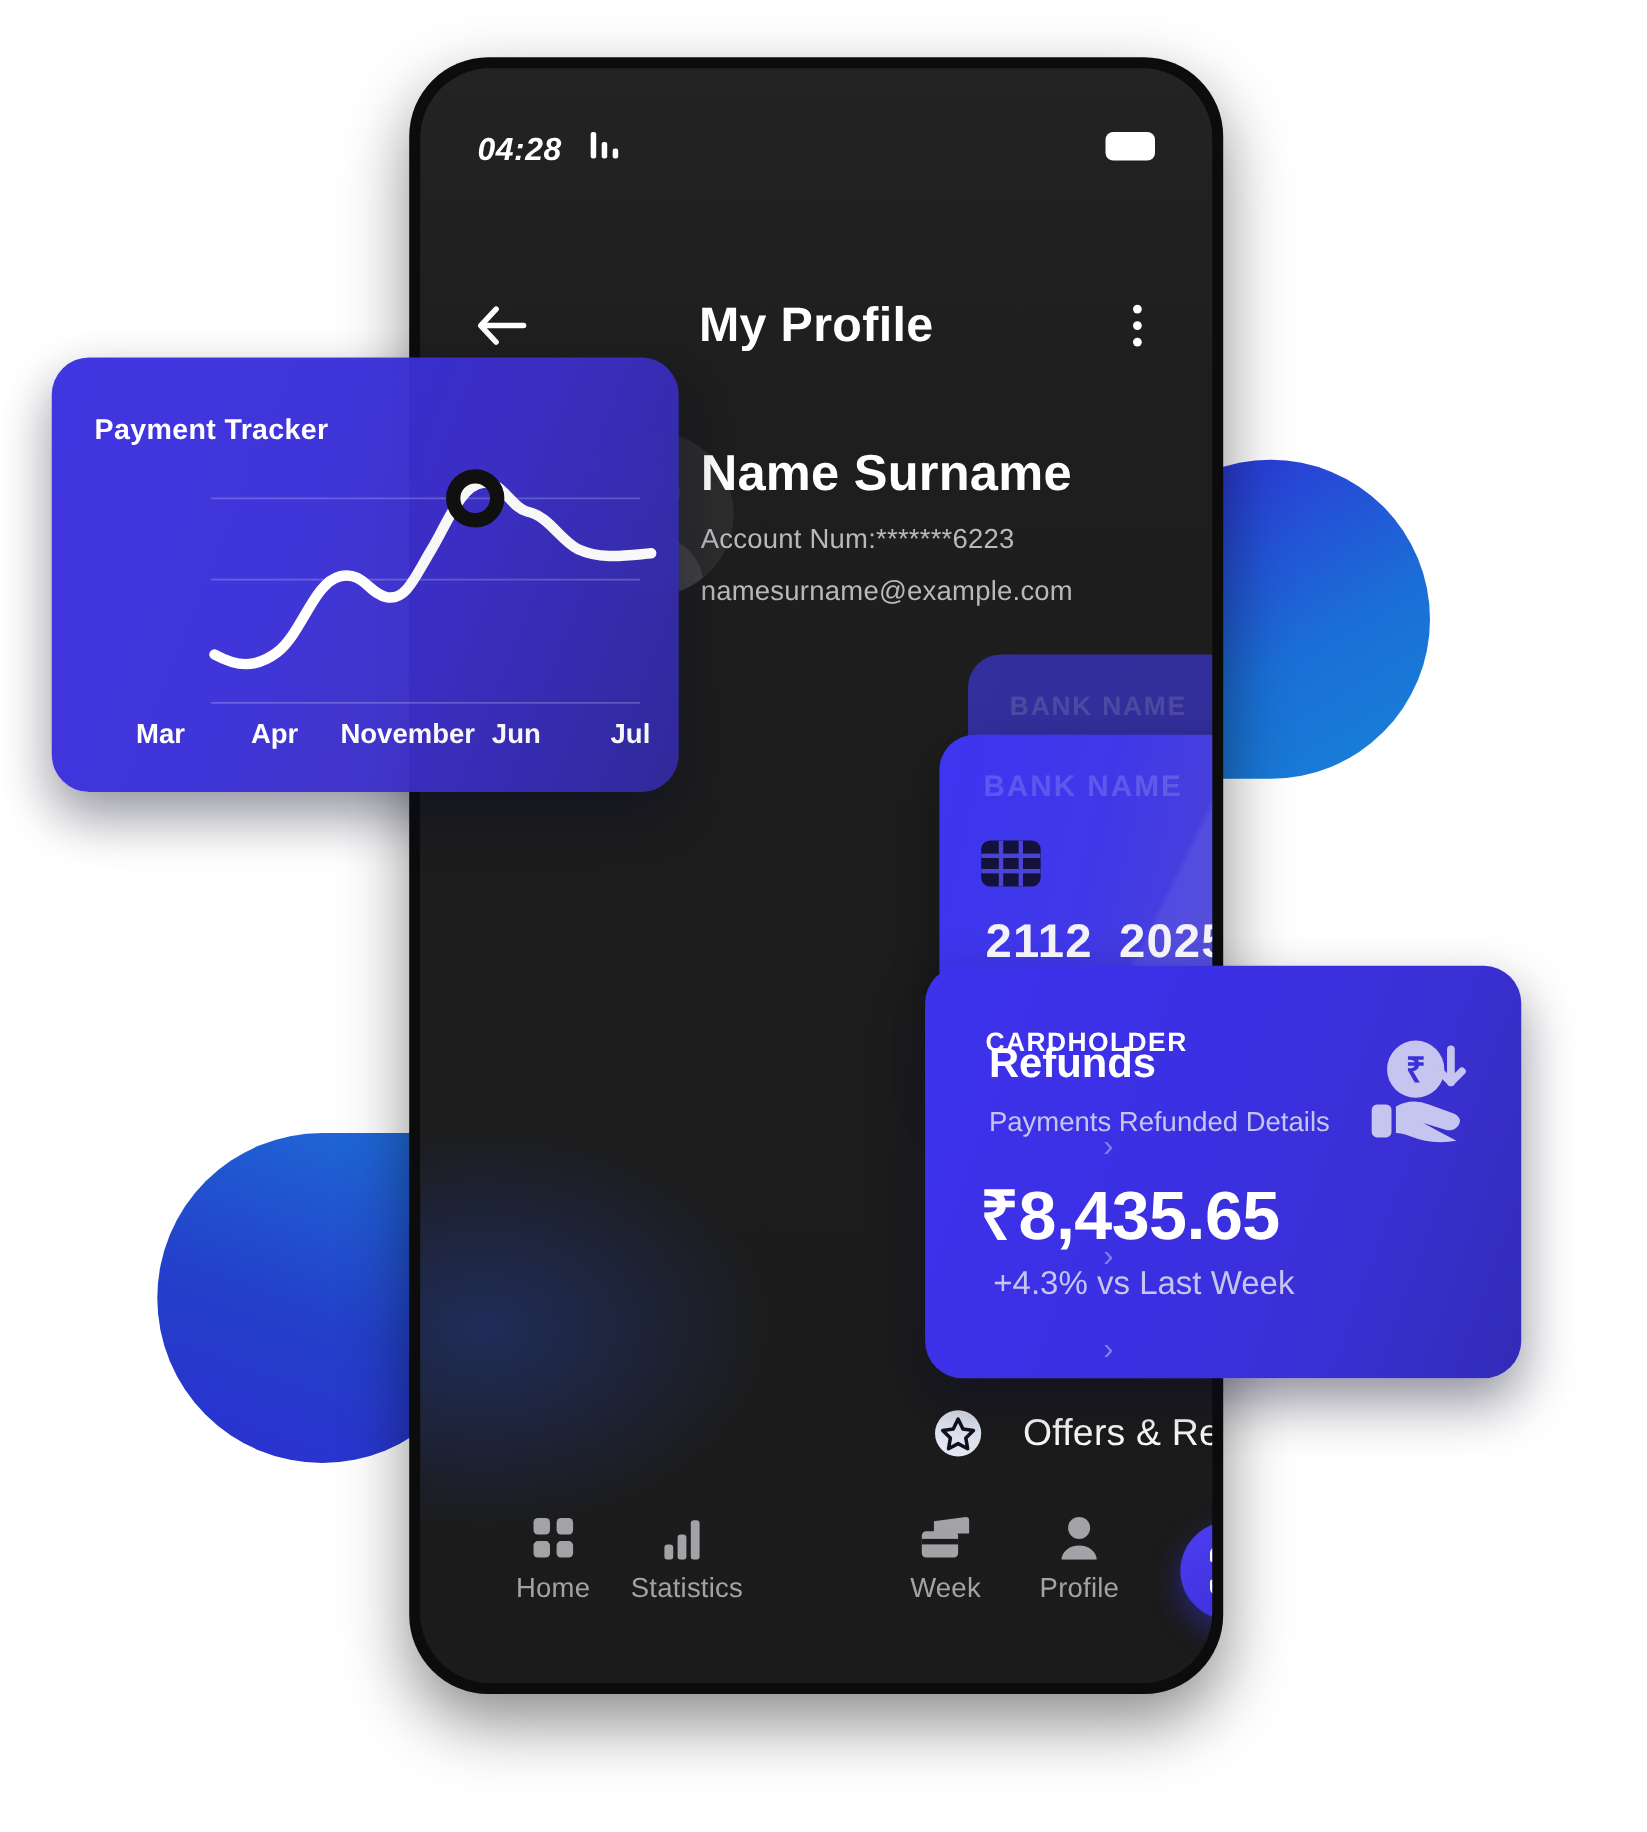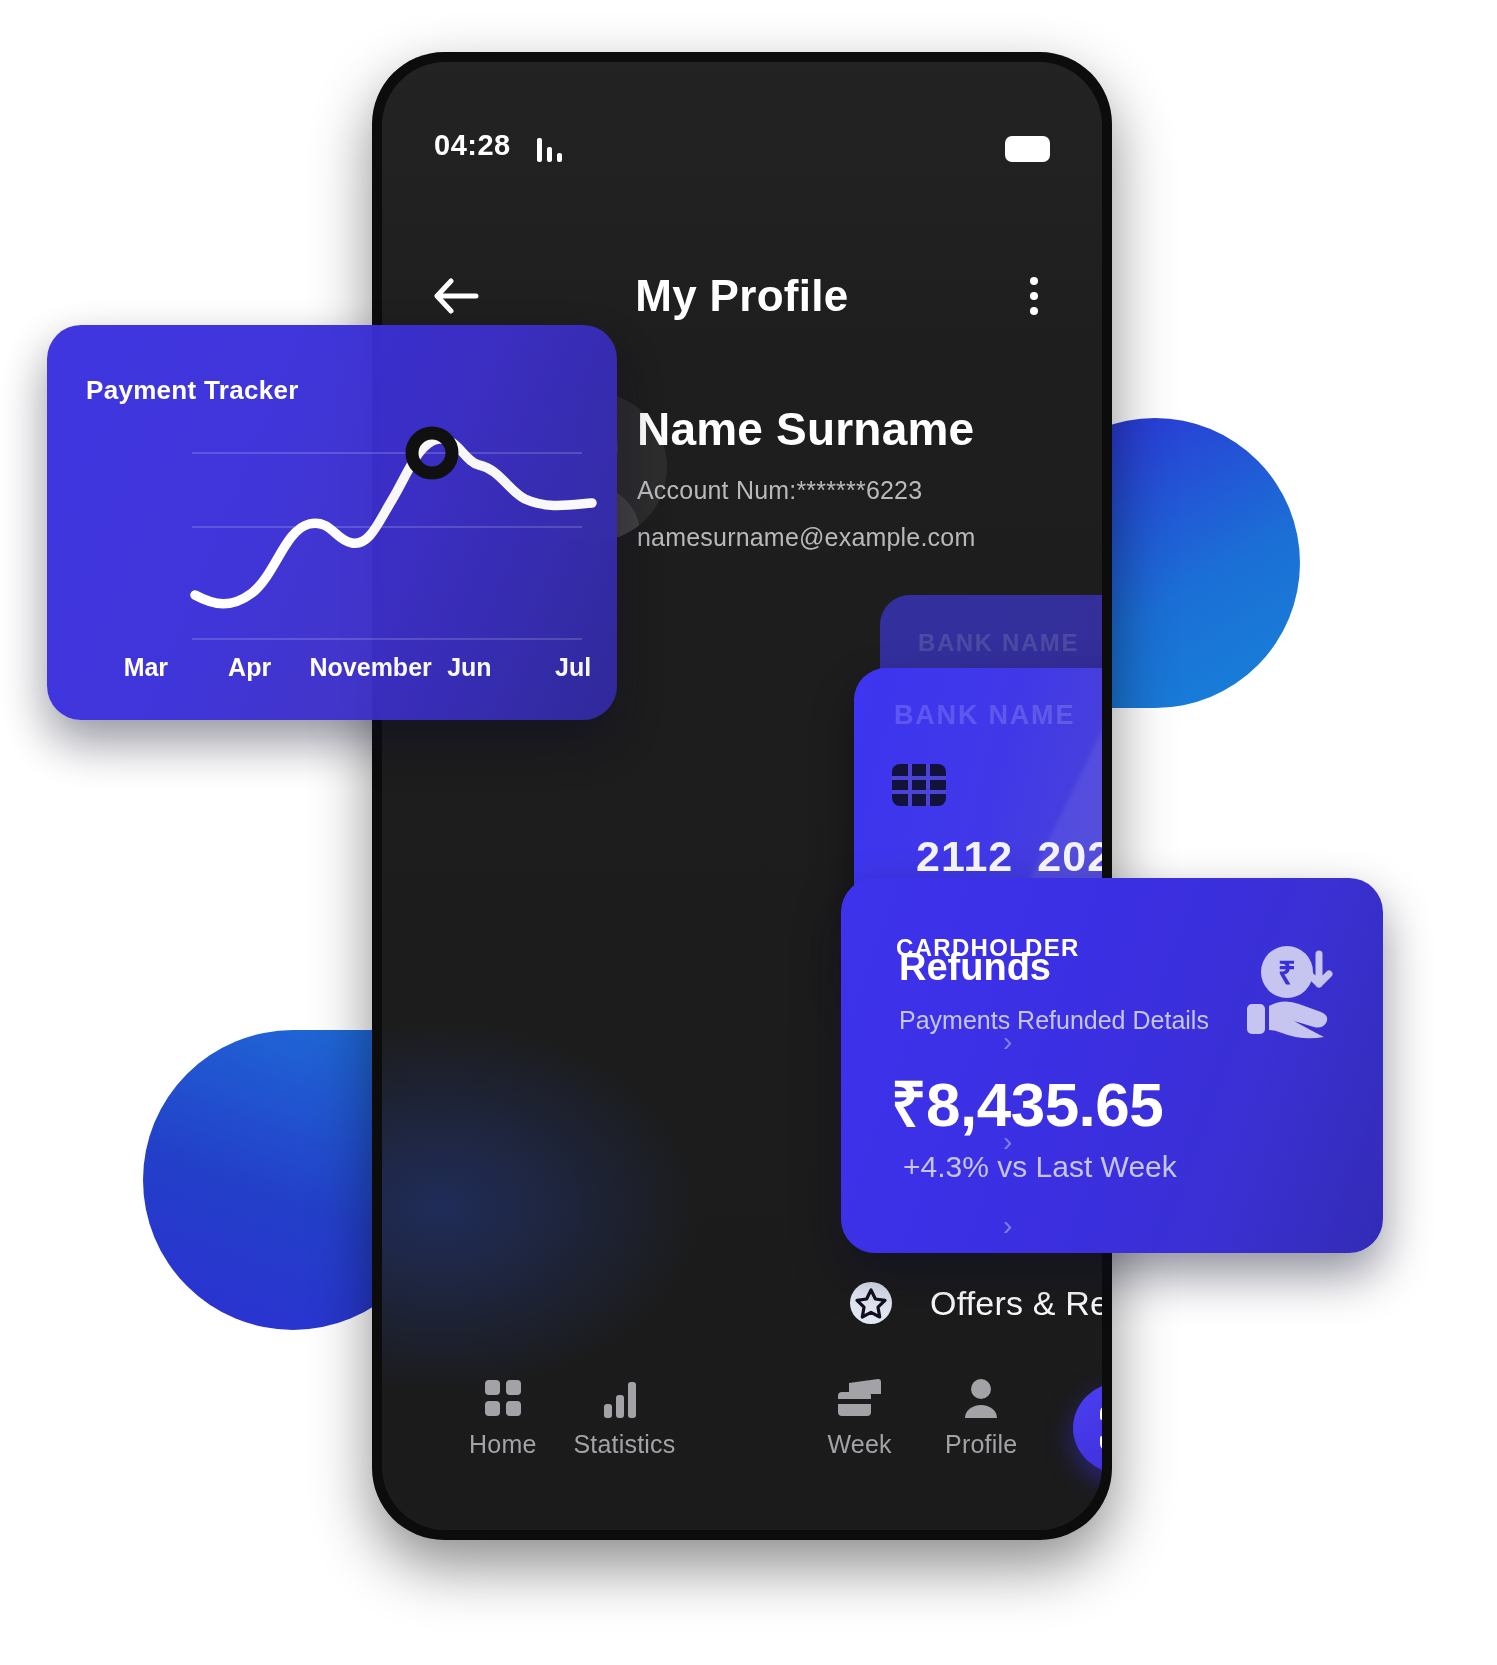--- a/index.html
+++ b/index.html
@@ -45,22 +45,23 @@
   .screen-bg {
     position: absolute; inset: 0;
     background:
       radial-gradient(420px 300px at 8% 78%, rgba(35,58,140,.55) 0%, rgba(28,28,28,0) 62%),
       linear-gradient(180deg, #232323 0%, #1e1e1e 20%, #1b1b1b 100%);
   }
 
   
   .statusbar {
     position: absolute; left: 0; right: 0; top: 58px; height: 42px;
-    display: flex; align-items: flex-end; padding: 0 52px;
+    display: flex; align-items: flex-start; padding: 0 52px;
     color: #fff;
+    font-style: italic;
   }
   .status-time { font-size: 29px; font-weight: bold; letter-spacing: .5px; }
   .signal { display: inline-flex; align-items: flex-end; gap: 5px; margin-left: 26px; height: 24px; }
   .signal i { display: block; width: 5px; background: #fff; border-radius: 2px; }
   .signal i:nth-child(1) { height: 24px; }
   .signal i:nth-child(2) { height: 15px; }
   .signal i:nth-child(3) { height: 9px; }
   .battery {
     margin-left: auto; width: 45px; height: 26px;
     background: #fff; border-radius: 7px;
@@ -118,21 +119,21 @@
   .chip { position: absolute; left: 38px; top: 96px; width: 54px; height: 42px; border-radius: 8px;
     background: #12123a; z-index: 2; overflow: hidden; }
   .chip i { position: absolute; background: #4a43d6; }
   .chip .h1 { left: 0; right: 0; top: 12px; height: 4px; }
   .chip .h2 { left: 0; right: 0; top: 26px; height: 4px; }
   .chip .v1 { top: 0; bottom: 0; left: 16px; width: 4px; }
   .chip .v2 { top: 0; bottom: 0; left: 34px; width: 4px; }
   .cf-number {
     position: absolute; left: 42px; top: 164px; z-index: 2;
     color: #f2f2f8; font-size: 43px; font-weight: bold; letter-spacing: 1px;
-    display: flex; gap: 24px; margin-left: 20px;
+    display: flex; gap: 24px;
   }
   .cf-holder { position: absolute; left: 42px; bottom: 36px; z-index: 2;
     color: #ffffff; font-size: 24px; font-weight: bold; letter-spacing: 1.3px; }
 
   
   .menu { position: absolute; left: 466px; top: 1006px; width: 520px; }
   .menu-item { display: flex; align-items: center; gap: 36px; height: 94px; cursor: pointer; }
   .menu-ic { width: 46px; display: flex; align-items: center; justify-content: center; }
   .menu-label { color: #fff; font-size: 34px; letter-spacing: .2px; white-space: nowrap; }
 

